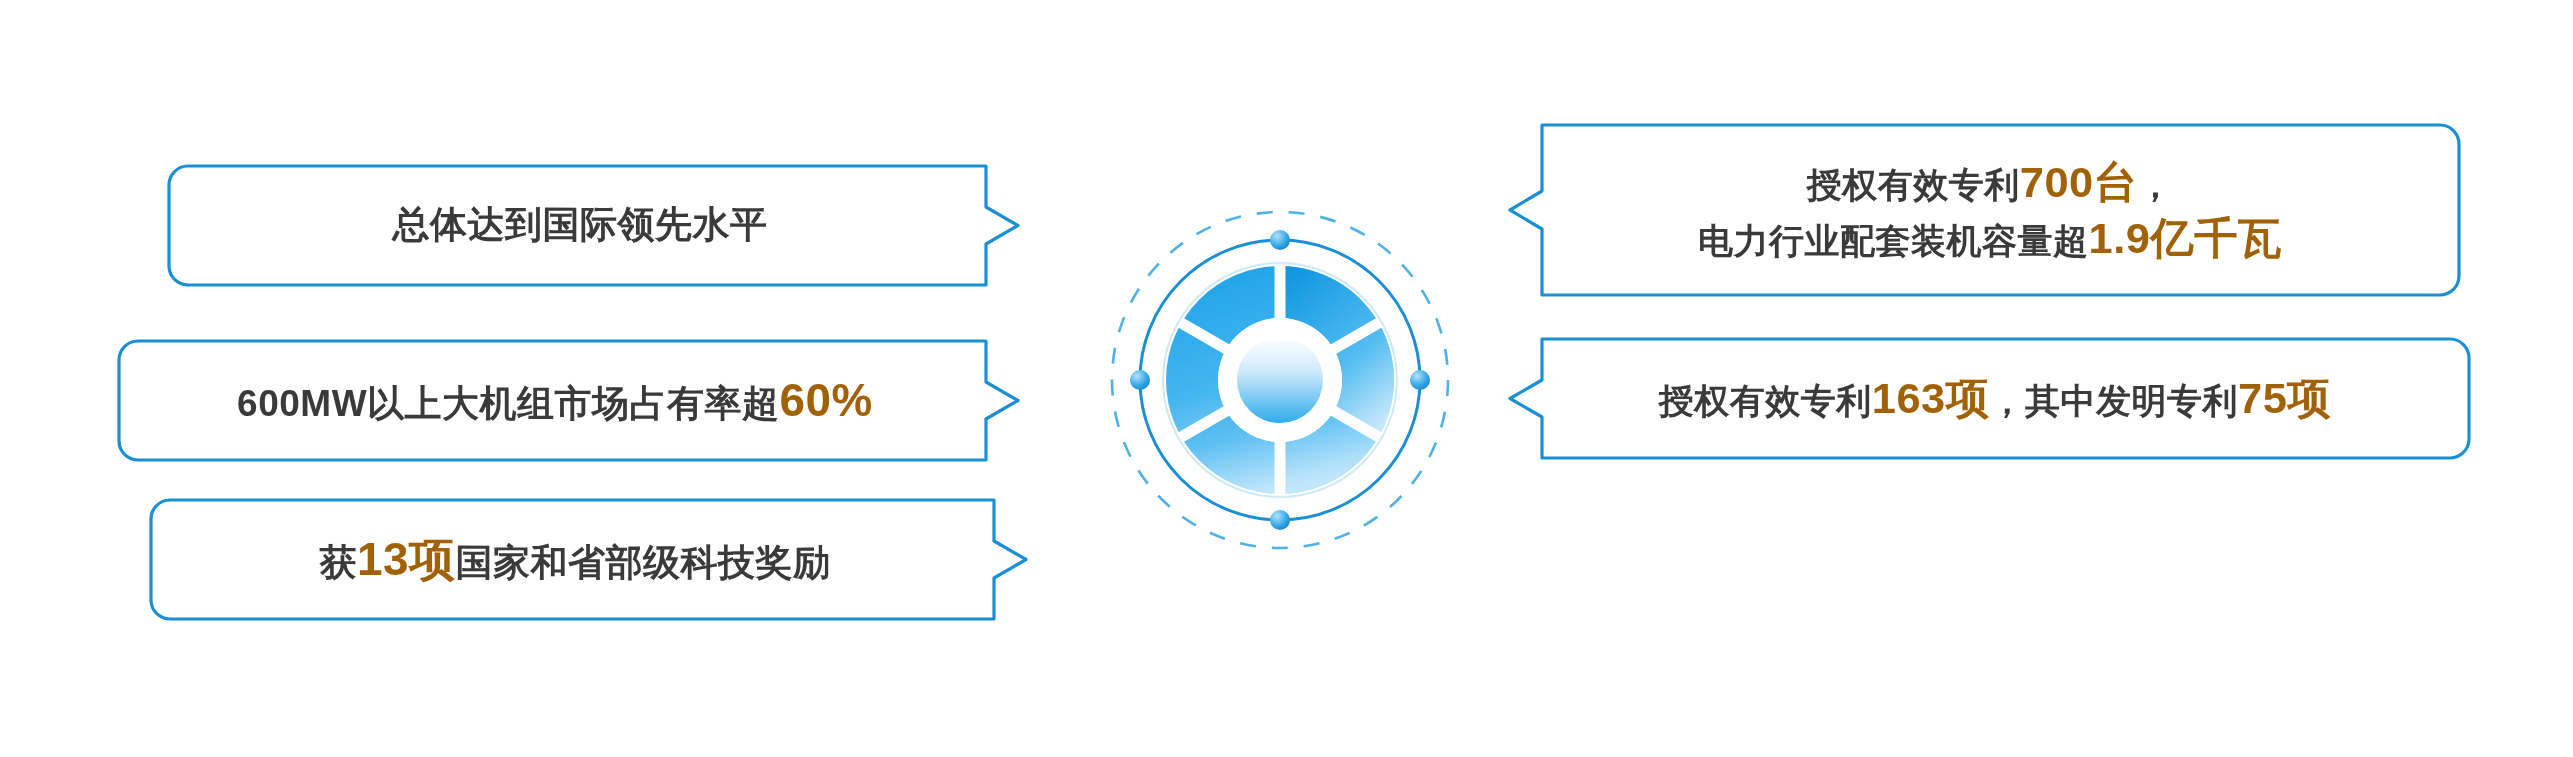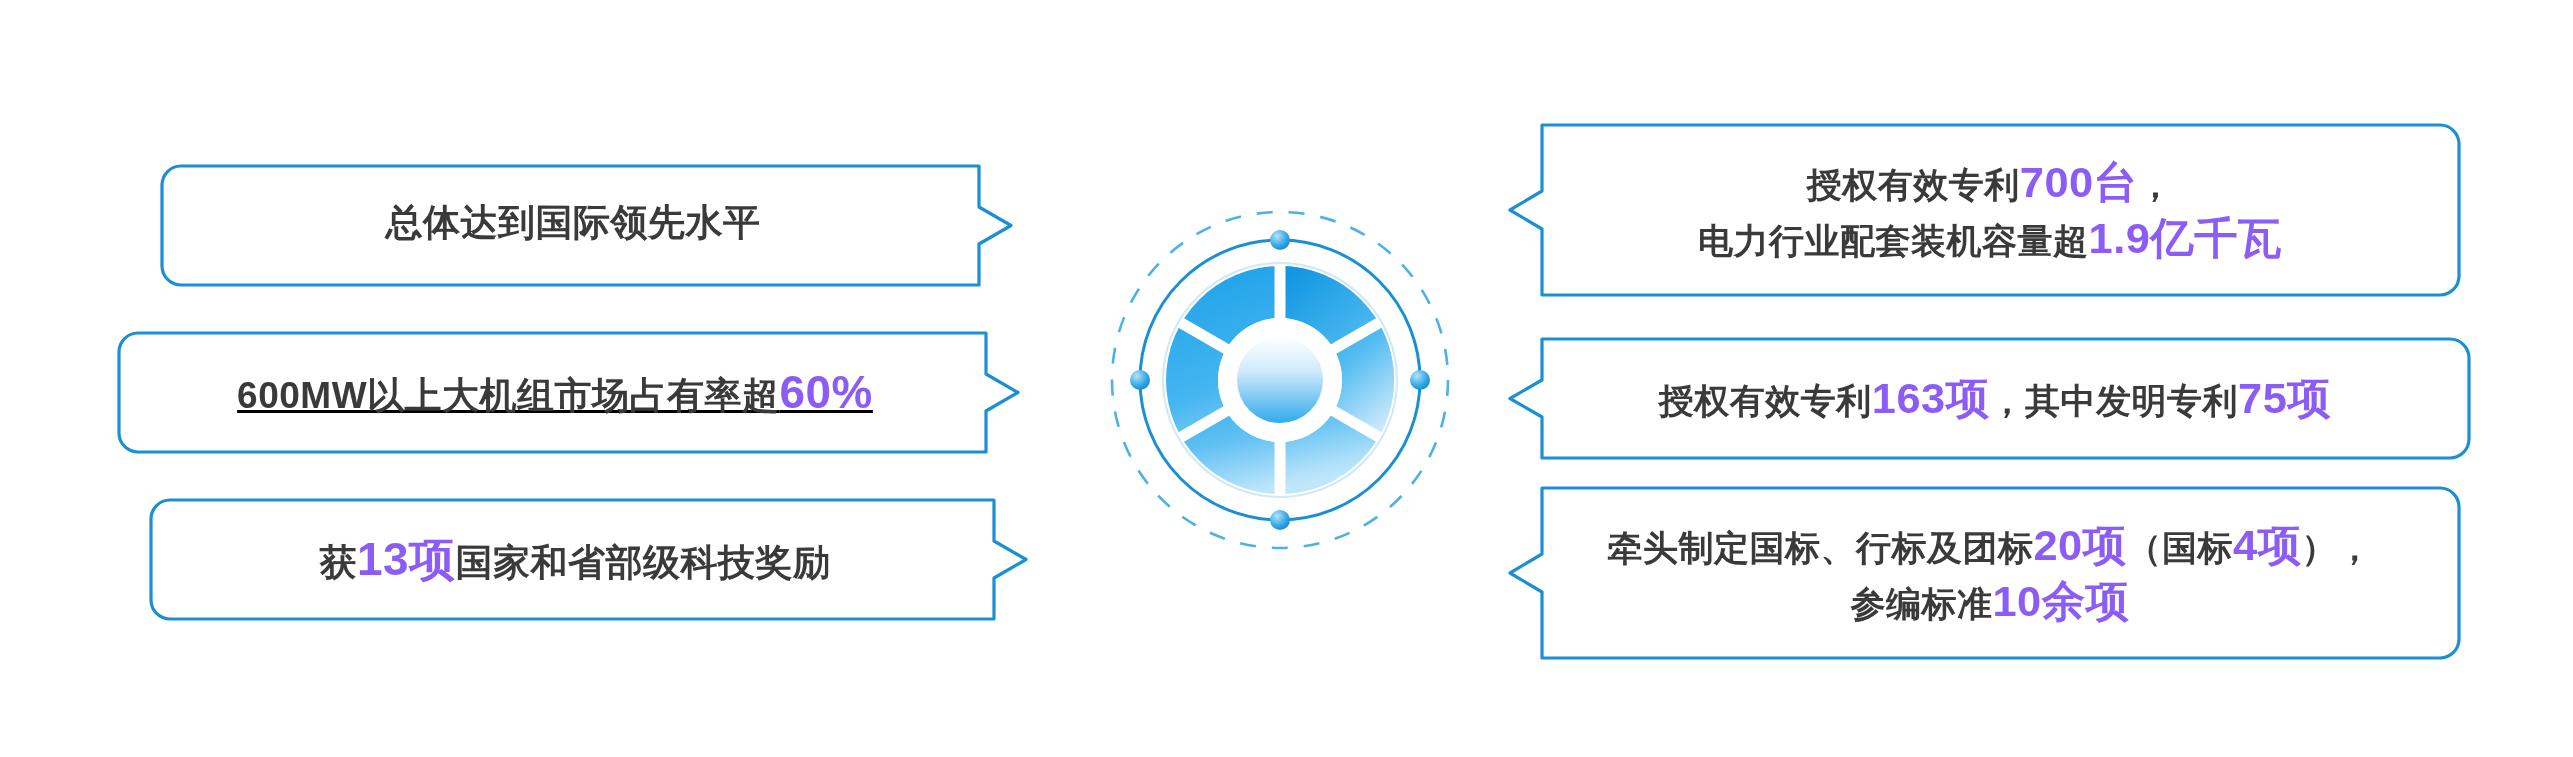--- a/index.html
+++ b/index.html
@@ -32,26 +32,26 @@
     padding:0 46px;
     color:#3a3a3a;
     font-weight:bold;
     letter-spacing:0.5px;
     line-height:1.30;
     white-space:nowrap;
   }
   .callout.left .txt { padding-right:78px; }
   .callout.right .txt { padding-left:78px; }
 
-  .red { color:#8b5cf6;margin-top:40px; }
+  .red { color:#a16207;margin-top:40px; }
   .big { font-size:1.24em; }
 
   
-  #box-overall       { left:159px;  top:163px; width:860px;  height:125px;font-family:Liberation Mono, monospace; }
-  #box-market        { left:116px;  top:330px; width:910px;  height:125px;text-decoration:underline; }
+  #box-overall       { left:166px;  top:163px; width:860px;  height:125px; }
+  #box-market        { left:116px;  top:338px; width:910px;  height:125px; }
   #box-awards        { left:148px;  top:497px; width:886px;  height:125px; }
 
   #box-applications  { left:1486px; top:122px; width:976px;  height:176px; }
   #box-patents       { left:1486px; top:336px; width:986px;  height:125px; }
   #box-standards     { left:1486px; top:485px; width:976px;  height:176px; }
 
   #box-overall .txt       { font-size:37px; }
   #box-market .txt        { font-size:37px; }
   #box-awards .txt        { font-size:37px; }
   #box-applications .txt  { font-size:35px; }
@@ -123,31 +123,20 @@
     <div class="frame">
       <svg viewBox="0 0 986 125" preserveAspectRatio="none">
         <path d="M56,3 H964 A19,19 0 0 1 983,22 V103 A19,19 0 0 1 964,122 H56 V81 L24,62.5 L56,44 Z" fill="none" stroke="#1b8fd4" stroke-width="3.2" stroke-linejoin="round"></path>
       </svg>
     </div>
     <div class="txt">
         <span class="line"><span>授权有效专利</span><span class="red big">163项</span><span>，其中发明专利</span><span class="red big">75项</span></span>
       </div>
   </div>
 
-  <div class="callout right" id="box-standards">
-    <div class="frame">
-      <svg viewBox="0 0 976 176" preserveAspectRatio="none">
-        <path d="M56,3 H954 A19,19 0 0 1 973,22 V154 A19,19 0 0 1 954,173 H56 V107 L24,88 L56,69 Z" fill="none" stroke="#1b8fd4" stroke-width="3.2" stroke-linejoin="round"></path>
-      </svg>
-    </div>
-    <div class="txt">
-        <span class="line"><span>牵头制定国标、行标及团标</span><span class="red big">20项</span><span>（国标</span><span class="red big">4项</span><span>），</span></span>
-        <span class="line"><span>参编标准</span><span class="red big">10余项</span></span>
-      </div>
-  </div>
 
   <div id="emblem">
     <svg viewBox="0 0 420 540">
       <defs>
         <linearGradient id="gSeg" x1="0" y1="0" x2="0.35" y2="1">
           <stop offset="0%" stop-color="#1aa0e8"></stop>
           <stop offset="55%" stop-color="#45b6f0"></stop>
           <stop offset="100%" stop-color="#bfe6fb"></stop>
         </linearGradient>
         <linearGradient id="gSeg2" x1="0.2" y1="0" x2="0.8" y2="1">

